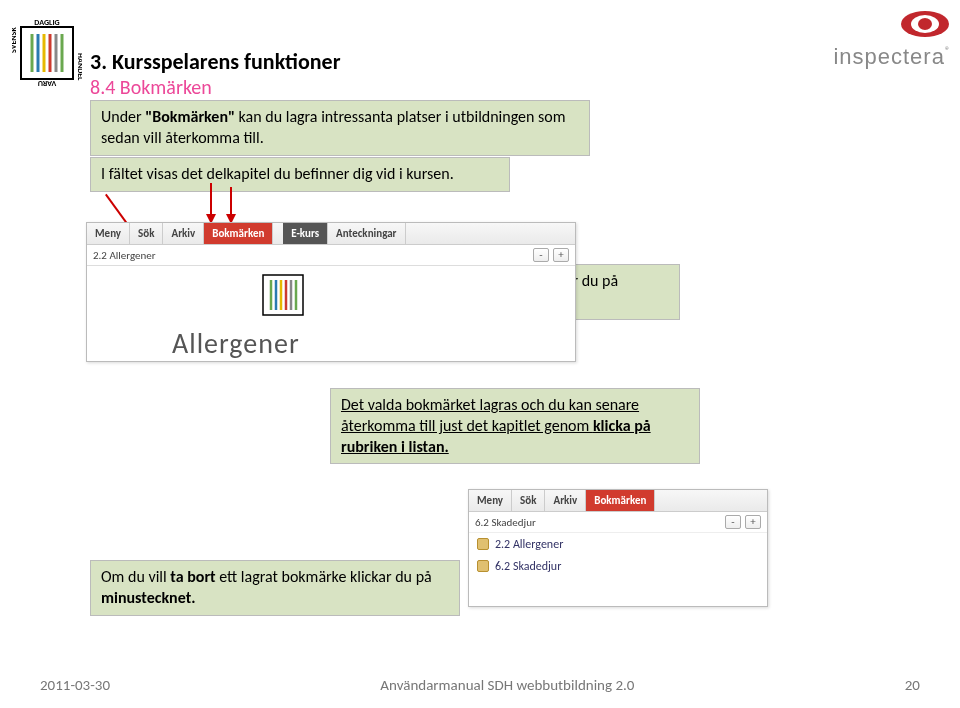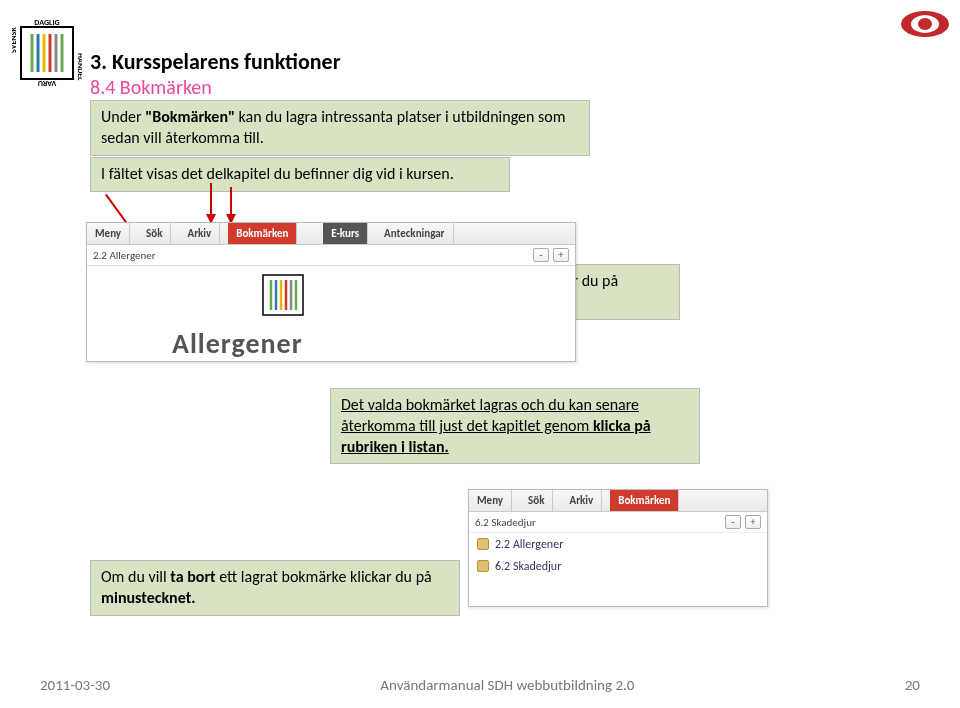--- a/index.html
+++ b/index.html
@@ -61,42 +61,41 @@
     border: 1px solid #bbb;
     background: #fff;
     box-shadow: 1px 1px 3px rgba(0,0,0,0.15);
   }
   .tabbar {
     display: flex; height: 22px;
     background: linear-gradient(#f7f7f7,#eaeaea);
     border-bottom: 1px solid #ccc;
     font-size: 11px; font-weight: bold; color:#444;
     align-items: center;
-    gap: 8px;
   }
   .tab { padding: 0 8px; height:100%; display:flex; align-items:center; border-right:1px solid #ccc; }
   .tab.sel { background:#d13b2e; color:#fff; }
   .tab.dk { background:#555; color:#fff; }
   .row2 {
     display:flex; align-items:center; justify-content:space-between;
     font-size:11px; padding:3px 6px; border-bottom:1px solid #ddd; color:#444;
   }
   .pm { display:flex; gap:4px; }
   .pm .btn {
     width:16px; height:14px; border:1px solid #aaa;
     background:linear-gradient(#fff,#eee);
     font-size:11px; line-height:12px; text-align:center;
     border-radius:2px; color:#555;
   }
   .minilogo {
     position:absolute; left:172px; top:48px; width:48px; height:48px;
   }
   .biglabel {
     position:absolute; left:85px; top:103px;
-    font-size:28px; font-weight:bold; color:#555; letter-spacing:1px;
+    font-size:28px; font-weight:normal; color:#555; letter-spacing:1px;
   }
 
   .shot2 {
     position: absolute; left: 468px; top: 489px;
     width: 300px; height: 118px;
     border: 1px solid #bbb;
     background:#fff;
     box-shadow: 1px 1px 3px rgba(0,0,0,0.15);
   }
   .shot2 .row2b {
@@ -161,20 +160,21 @@
     <text x="35" y="69" font-size="8" font-weight="bold" text-anchor="middle" transform="rotate(180 35,66)">VARU</text>
   </svg>
 </div>
 
 <div class="logo-insp">
   <svg class="eye" viewBox="0 0 50 28">
     <ellipse cx="25" cy="14" rx="24" ry="13" fill="#c1272d"></ellipse>
     <ellipse cx="25" cy="14" rx="14" ry="9" fill="#fff"></ellipse>
     <ellipse cx="25" cy="14" rx="7" ry="6" fill="#c1272d"></ellipse>
   </svg>
+  <div><span class="brand">inspectera</span><span class="reg">®</span></div>
 </div>
 
 <div class="h1">3.  Kursspelarens funktioner</div>
 <div class="h2">8.4 Bokmärken</div>
 
 <div class="callout callout-a">
   <span>Under </span><b>"Bokmärken"</b><span> kan du lagra intressanta platser i utbildningen som sedan vill återkomma till.</span>
 </div>
 <div class="callout callout-b">I fältet visas det delkapitel du befinner dig vid i kursen.</div>
 <div class="callout callout-c">

